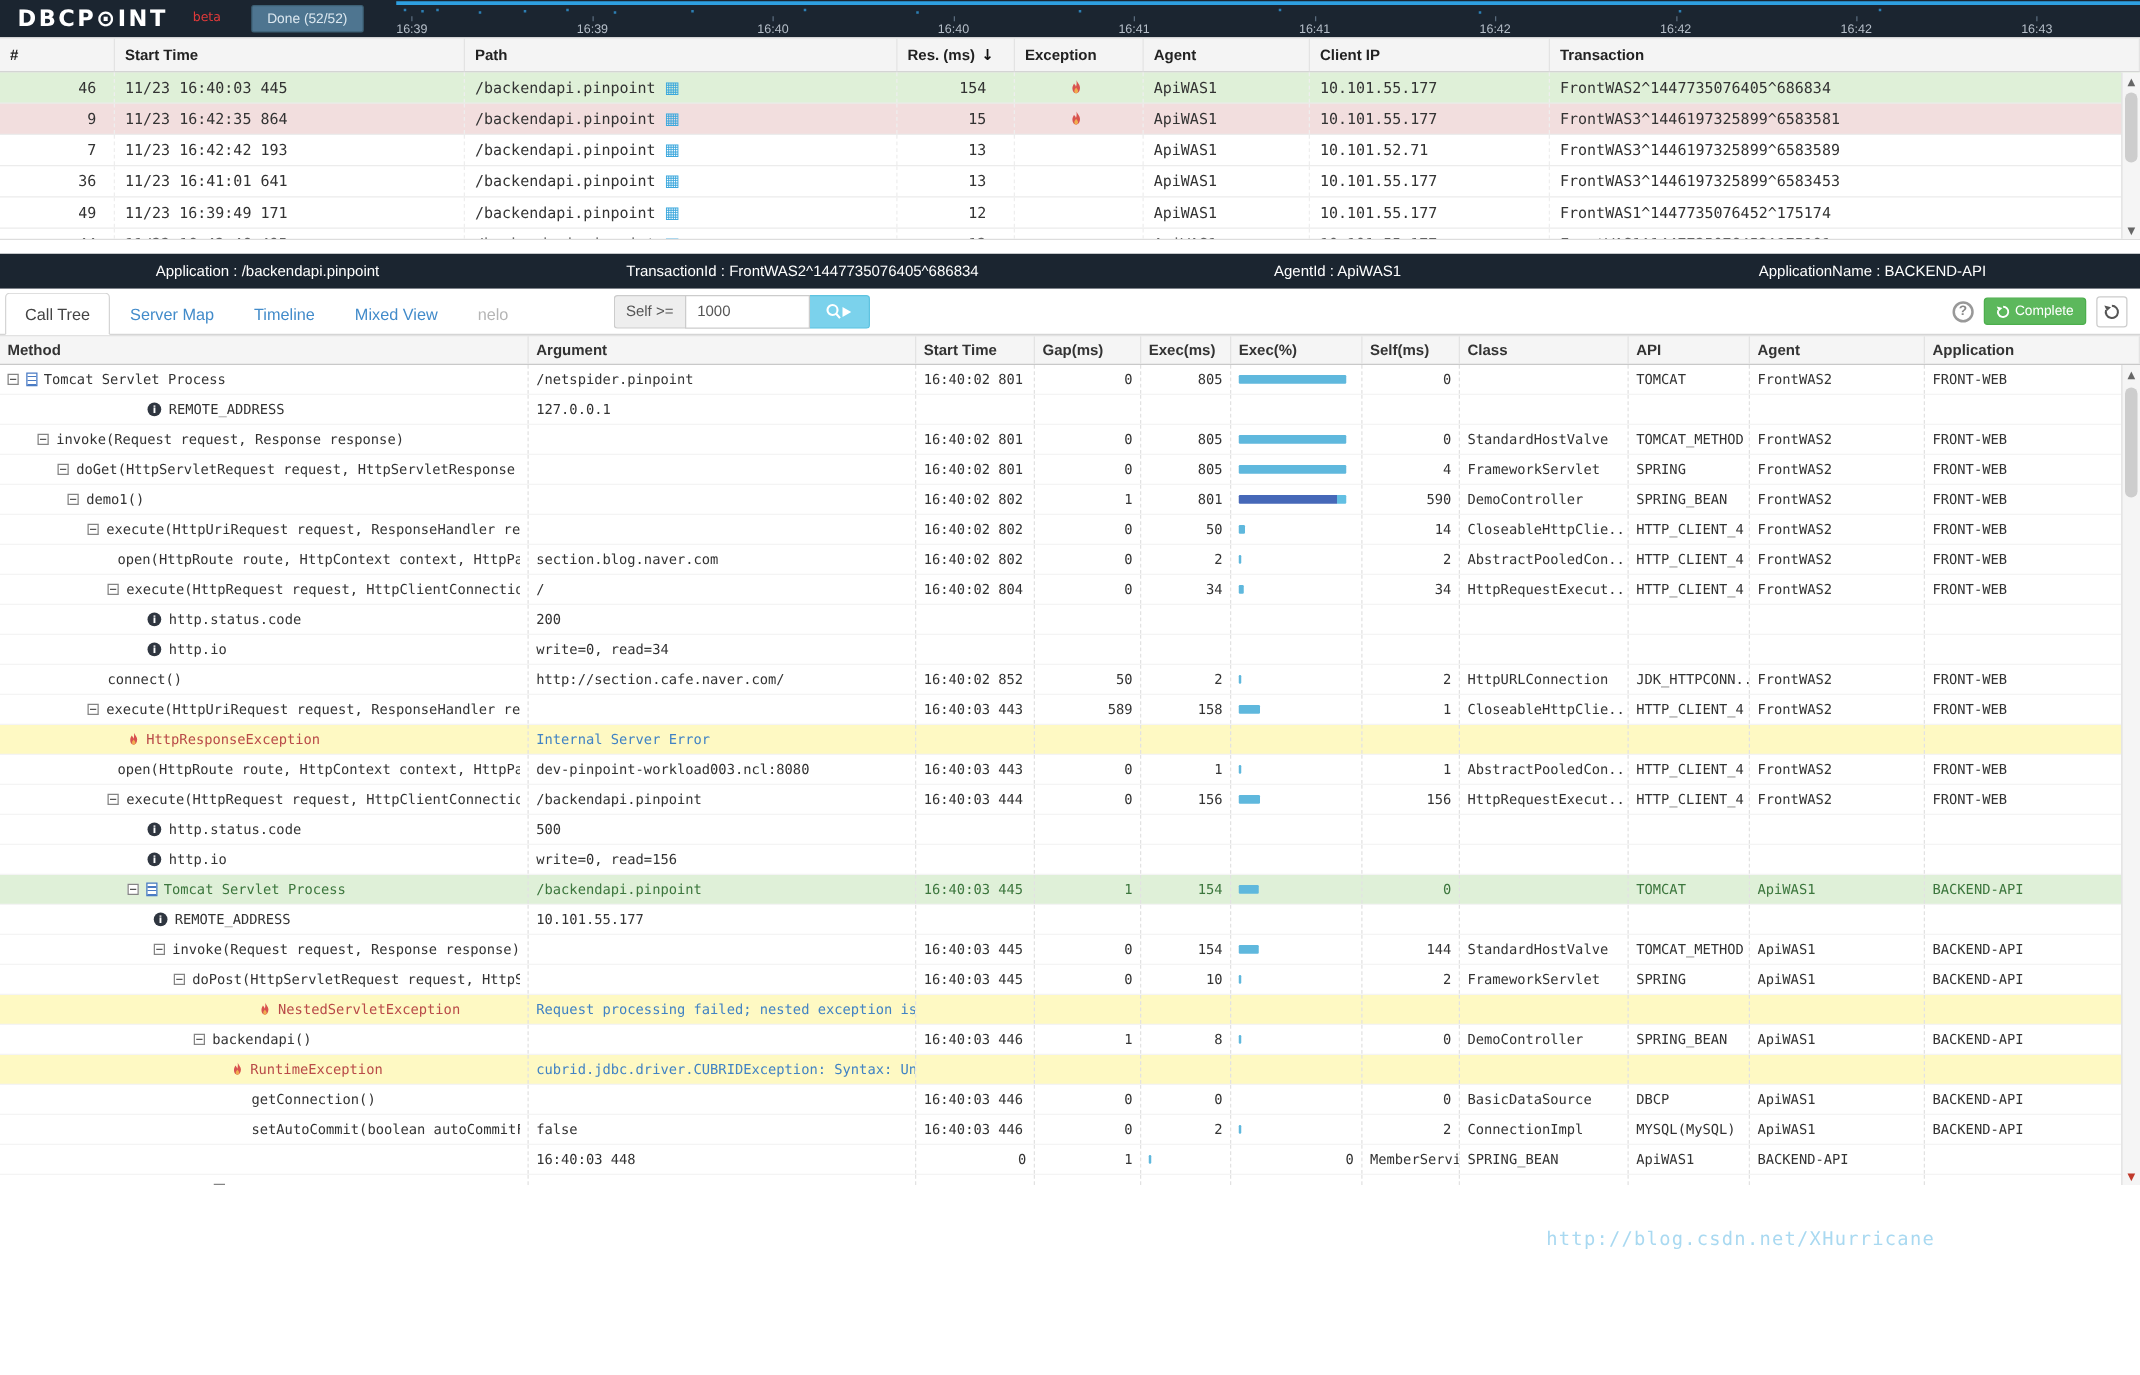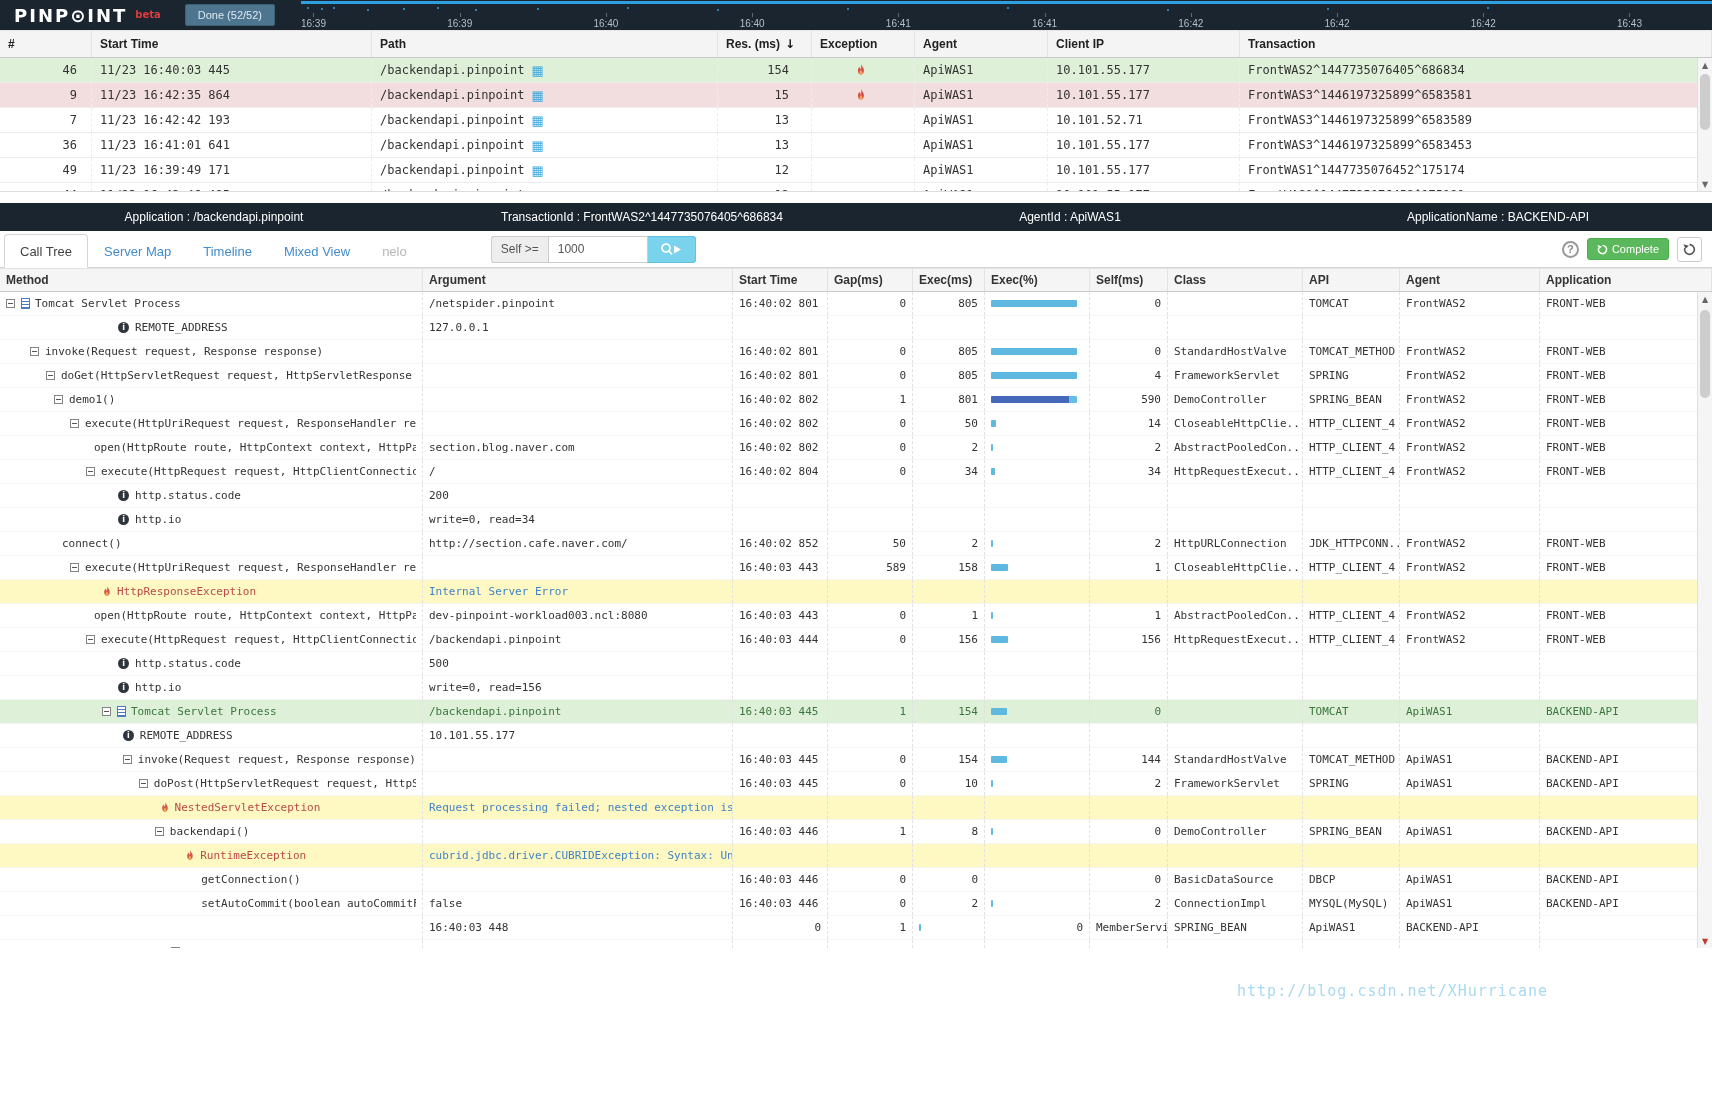--- a/index.html
+++ b/index.html
@@ -3,21 +3,21 @@
 <meta charset="utf-8">
 <style>
   * { box-sizing: border-box; }
   html,body { margin:0; padding:0; background:#fff; }
   body { width:1712px; height:1100px; overflow:hidden; font-family:"Liberation Sans",sans-serif; }
   #app { position:relative; width:1712px; height:1100px; background:#fff; }
 
   
   .top-header { height:30px; background:#1b2530; display:flex; align-items:center; position:relative; }
   .logo { color:#fff; font-weight:bold; font-size:18px; letter-spacing:2px; padding:0 10px 0 14px; font-family:"DejaVu Sans",sans-serif; white-space:nowrap; }
-  .logo .beta { color:#e03a3a; font-size:10px; margin-left:8px; letter-spacing:0; position:relative; top:-4px; font-weight:bold; }
+  .logo .beta { color:#e03a3a; font-size:10px; margin-left:20px; letter-spacing:0; position:relative; top:-4px; font-weight:normal; }
   .done-btn { background:#4e7590; color:#dce8f0; border:1px solid #3d6074; font-size:11px; height:22px; padding:0 12px; margin-left:14px; cursor:pointer; border-radius:2px; white-space:nowrap; }
   .timeline { flex:1; height:30px; position:relative; margin-left:26px; }
   .tl-line { position:absolute; top:1px; left:0; right:0; height:3px; background:#2e9fe0; }
   .tl-dots { position:absolute; top:7px; left:6px; width:2px; height:2px; background:#2d7fb3;
     box-shadow:14px 1px #2d7fb3, 26px 0 #2d7fb3, 60px 2px #2d7fb3, 96px 1px #2d7fb3, 130px 0 #2d7fb3,
       168px 2px #2d7fb3, 230px 1px #2d7fb3, 320px 0 #2d7fb3, 410px 2px #2d7fb3, 540px 1px #2d7fb3,
       700px 0 #2d7fb3, 860px 2px #2d7fb3, 1020px 1px #2d7fb3, 1180px 0 #2d7fb3; }
   .tl-ticks { position:absolute; bottom:1px; left:0; right:70px; display:flex; justify-content:space-between; }
   .tl-tick { color:#b6bfc9; font-size:10px; position:relative; padding-top:9px; }
   .tl-tick::before { content:''; position:absolute; top:4px; left:50%; width:1px; height:4px; background:#5a6b7c; }
@@ -95,21 +95,21 @@
 
   .watermark { position:absolute; right:164px; bottom:100px; color:#a9d9f1; font-size:15px; font-family:"DejaVu Sans Mono",monospace; letter-spacing:1px; }
 </style>
 </head>
 <body>
 
 <div id="app">
 
   <header class="top-header">
     <div class="logo">
-      <span>PINP⊙INT</span><span class="beta">beta</span>
+      <span>DBCP⊙INT</span><span class="beta">beta</span>
     </div>
     <button class="done-btn">Done (52/52)</button>
     <div class="timeline">
       <div class="tl-line"></div>
       <div class="tl-dots"></div>
       <div class="tl-ticks" id="tl-ticks">
           <span class="tl-tick">16:39</span>
           <span class="tl-tick">16:39</span>
           <span class="tl-tick">16:40</span>
           <span class="tl-tick">16:40</span>
@@ -464,21 +464,21 @@
           <div class="cell">
             <div class="bar-wrap"></div>
           </div>
           <div class="cell right"></div>
           <div class="cell"></div>
           <div class="cell"></div>
           <div class="cell"></div>
           <div class="cell"></div>
         </div>
         <div class="ct-row ct-grid">
-          <div class="cell method" style="padding-left: 62px;">
+          <div class="cell method" style="padding-left: 86px;">
             <span class="mtext">connect()</span>
           </div>
           <div class="cell">http://section.cafe.naver.com/</div>
           <div class="cell">16:40:02 852</div>
           <div class="cell right">50</div>
           <div class="cell right">2</div>
           <div class="cell">
             <div class="bar-wrap">
               <div class="bar" style="width: 1.5px;"></div>
             </div>
@@ -678,21 +678,21 @@
               <div class="bar" style="width: 1.5px;"></div>
             </div>
           </div>
           <div class="cell right">2</div>
           <div class="cell">FrameworkServlet</div>
           <div class="cell">SPRING</div>
           <div class="cell">ApiWAS1</div>
           <div class="cell">BACKEND-API</div>
         </div>
         <div class="ct-row ct-grid crow-pink">
-          <div class="cell method" style="padding-left: 159.6px;">
+          <div class="cell method" style="padding-left: 159.6px; justify-content: center;">
             <svg viewBox="0 0 10 12" width="10" height="11" class="flame-icon">
               <path d="M5.2 0 C5.8 2.4 8 3.4 8 6.2 C8 8.9 6.6 10.6 4.9 10.6 C3.2 10.6 1.9 9 1.9 6.5 C1.9 5 2.7 4 3.2 2.7 C3.9 3.8 4.6 4.1 4.7 5.4 C5.4 4.1 5.4 2.3 5.2 0 Z" fill="#d9534f"></path>
               <path d="M4.9 10.6 C6 10.6 6.6 9.6 6.4 8.4 C6.2 7.4 5.3 7 4.9 6 C4.4 7 3.6 7.4 3.5 8.5 C3.4 9.7 4 10.6 4.9 10.6 Z" fill="#f0ad4e"></path>
             </svg>
             <span class="mtext err-text">NestedServletException</span>
           </div>
           <div class="cell link-text">Request processing failed; nested exception is ja</div>
           <div class="cell"></div>
           <div class="cell right"></div>
           <div class="cell right"></div>

